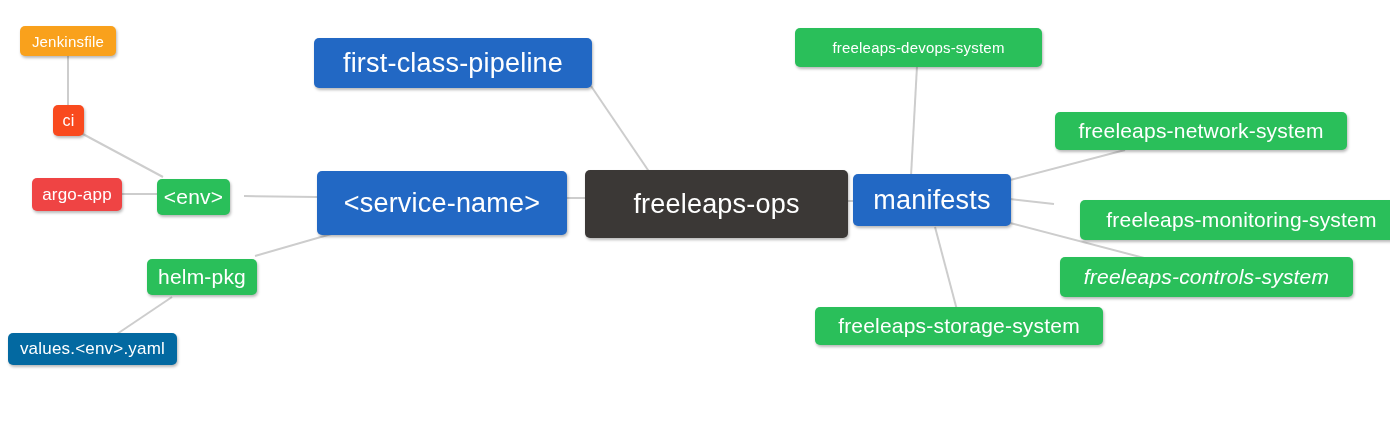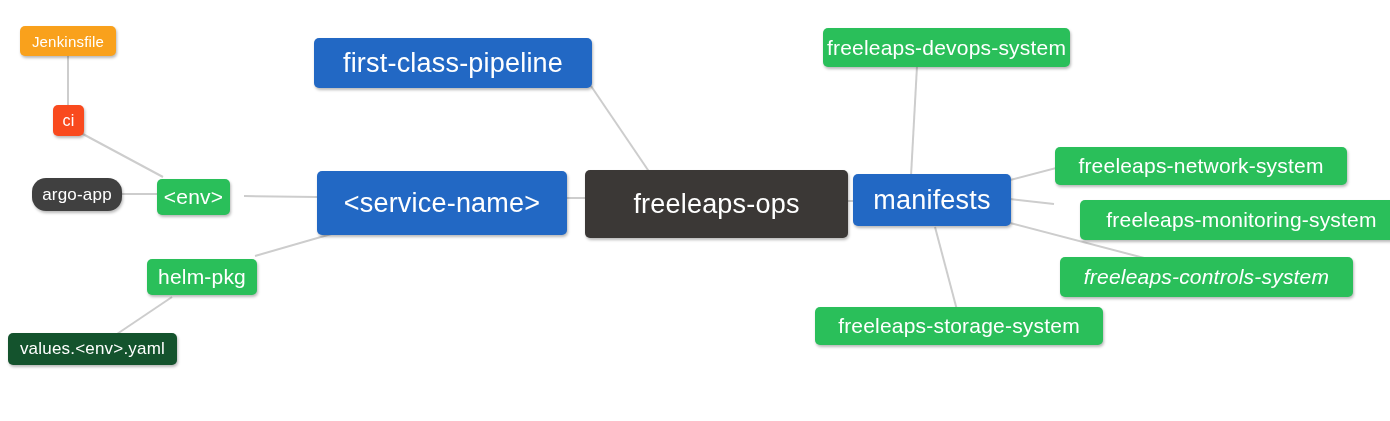--- a/index.html
+++ b/index.html
@@ -32,27 +32,27 @@
       <line x1="846" y1="201" x2="855" y2="201" stroke="#cdcdcd" stroke-width="2"></line>
       <line x1="911" y1="176" x2="917" y2="66" stroke="#cdcdcd" stroke-width="2"></line>
       <line x1="1010" y1="180" x2="1125" y2="150" stroke="#cdcdcd" stroke-width="2"></line>
       <line x1="1010" y1="199" x2="1054" y2="204" stroke="#cdcdcd" stroke-width="2"></line>
       <line x1="1010" y1="223" x2="1148" y2="259" stroke="#cdcdcd" stroke-width="2"></line>
       <line x1="935" y1="227" x2="957" y2="310" stroke="#cdcdcd" stroke-width="2"></line>
     </svg>
   <div>
       <div class="node" style="left: 20px; top: 26px; width: 96px; height: 30px; font-size: 15px; background: rgb(249, 161, 28); color: rgb(255, 255, 255);">Jenkinsfile</div>
       <div class="node" style="left: 53px; top: 105px; width: 31px; height: 31px; font-size: 16px; background: rgb(249, 74, 30); color: rgb(255, 255, 255);">ci</div>
-      <div class="node" style="left: 32px; top: 178px; width: 90px; height: 33px; font-size: 17px; background: #404040; color: rgb(255, 255, 255); border-radius: 14px;">argo-app</div>
+      <div class="node" style="left: 32px; top: 178px; width: 90px; height: 33px; font-size: 17px; background: #ef4444; color: rgb(255, 255, 255);">argo-app</div>
       <div class="node" style="left: 157px; top: 179px; width: 73px; height: 36px; font-size: 21px; background: rgb(42, 191, 90); color: rgb(255, 255, 255);">&lt;env&gt;</div>
       <div class="node" style="left: 317px; top: 171px; width: 250px; height: 64px; font-size: 27px; background: rgb(34, 104, 196); color: rgb(255, 255, 255);">&lt;service-name&gt;</div>
       <div class="node" style="left: 147px; top: 259px; width: 110px; height: 36px; font-size: 21px; background: rgb(42, 191, 90); color: rgb(255, 255, 255);">helm-pkg</div>
-      <div class="node" style="left: 8px; top: 333px; width: 169px; height: 32px; font-size: 17px; background: #14532d; color: rgb(255, 255, 255);">values.&lt;env&gt;.yaml</div>
+      <div class="node" style="left: 8px; top: 333px; width: 169px; height: 32px; font-size: 17px; background: #0369a1; color: rgb(255, 255, 255);">values.&lt;env&gt;.yaml</div>
       <div class="node" style="left: 314px; top: 38px; width: 278px; height: 50px; font-size: 27px; background: rgb(34, 104, 196); color: #ffffff;">first-class-pipeline</div>
       <div class="node" style="left: 585px; top: 170px; width: 263px; height: 68px; font-size: 27px; background: rgb(59, 56, 54); color: rgb(255, 255, 255);">freeleaps-ops</div>
       <div class="node" style="left: 853px; top: 174px; width: 158px; height: 52px; font-size: 27px; background: rgb(34, 104, 196); color: rgb(255, 255, 255);">manifests</div>
-      <div class="node" style="left: 795px; top: 28px; width: 247px; height: 39px; font-size: 21px; background: rgb(42, 191, 90); color: rgb(255, 255, 255); margin-left: 28px;">freeleaps-devops-system</div>
-      <div class="node" style="left: 1055px; top: 112px; width: 292px; height: 38px; font-size: 21px; background: rgb(42, 191, 90); color: rgb(255, 255, 255); margin-top: 35px;">freeleaps-network-system</div>
+      <div class="node" style="left: 795px; top: 28px; width: 247px; height: 39px; font-size: 15px; background: rgb(42, 191, 90); color: rgb(255, 255, 255);">freeleaps-devops-system</div>
+      <div class="node" style="left: 1055px; top: 112px; width: 292px; height: 38px; font-size: 21px; background: rgb(42, 191, 90); color: rgb(255, 255, 255);">freeleaps-network-system</div>
       <div class="node" style="left: 1052px; top: 200px; width: 323px; height: 40px; font-size: 21px; background: rgb(42, 191, 90); color: rgb(255, 255, 255); margin-left: 28px;">freeleaps-monitoring-system</div>
       <div class="node" style="left: 1060px; top: 257px; width: 293px; height: 40px; font-size: 21px; background: rgb(42, 191, 90); color: rgb(255, 255, 255); font-style: italic;">freeleaps-controls-system</div>
       <div class="node" style="left: 815px; top: 307px; width: 288px; height: 38px; font-size: 21px; background: rgb(42, 191, 90); color: rgb(255, 255, 255);">freeleaps-storage-system</div>
     </div>
 </div>
 
 </body></html>

